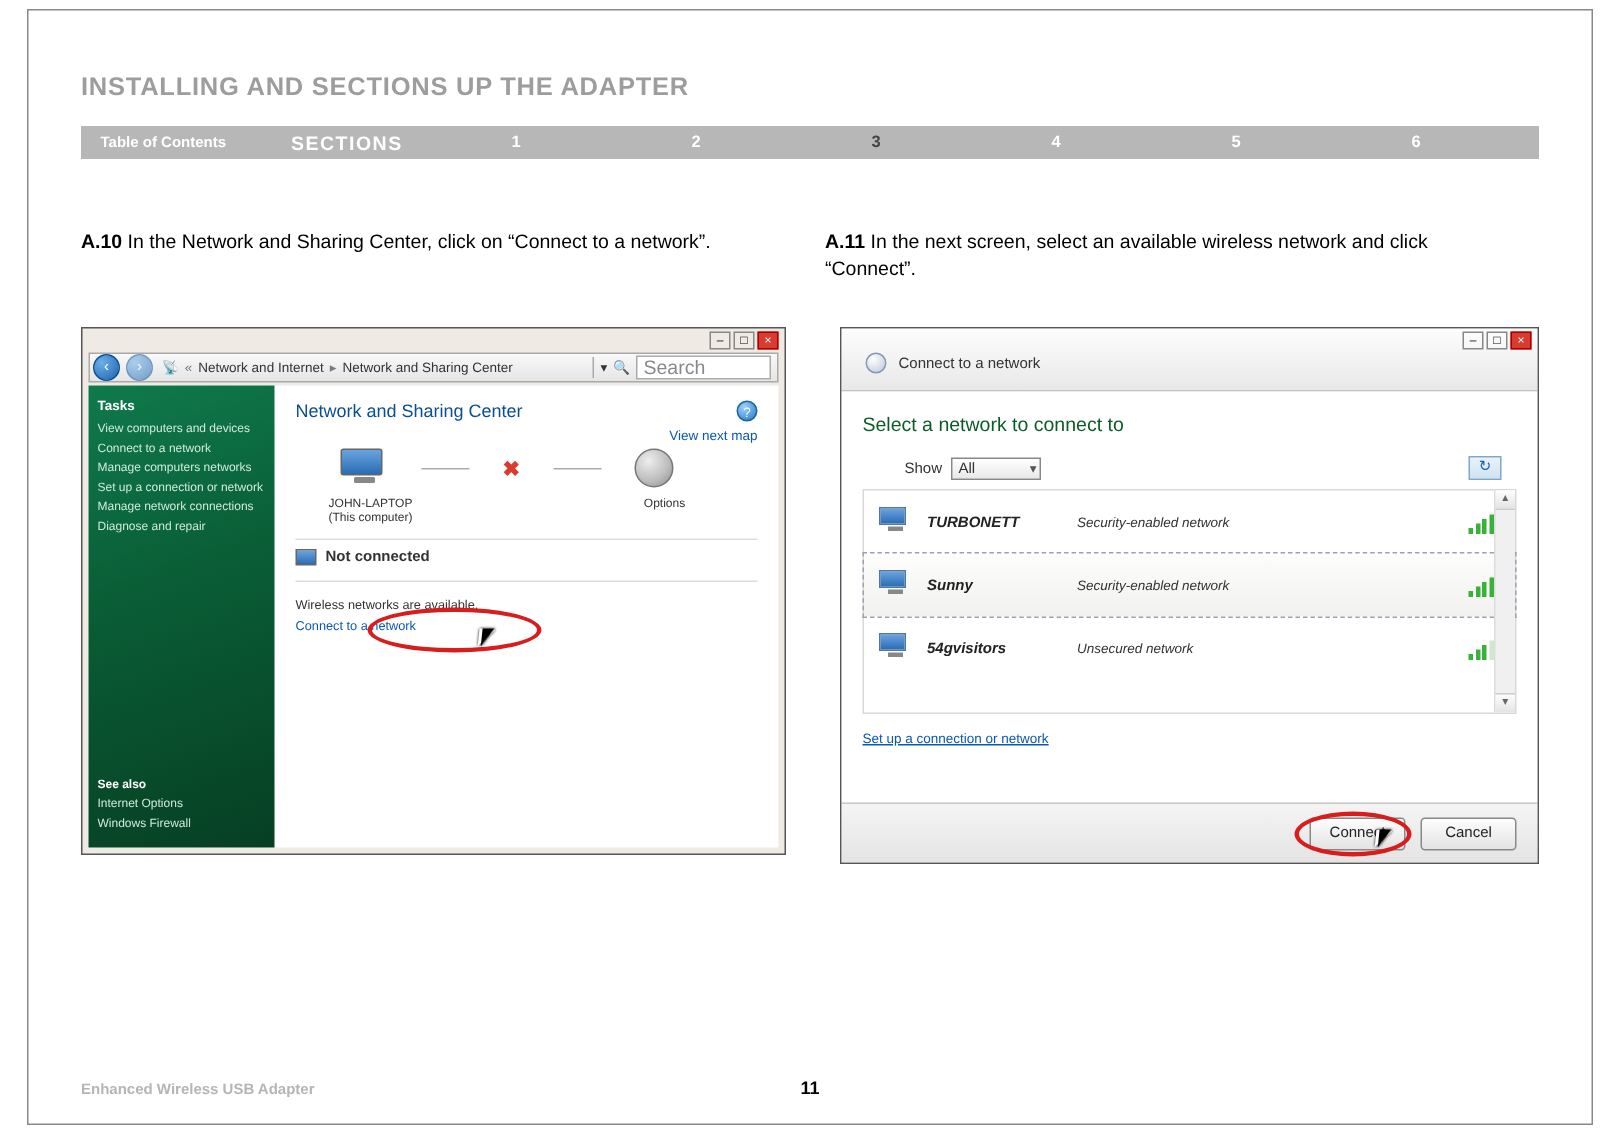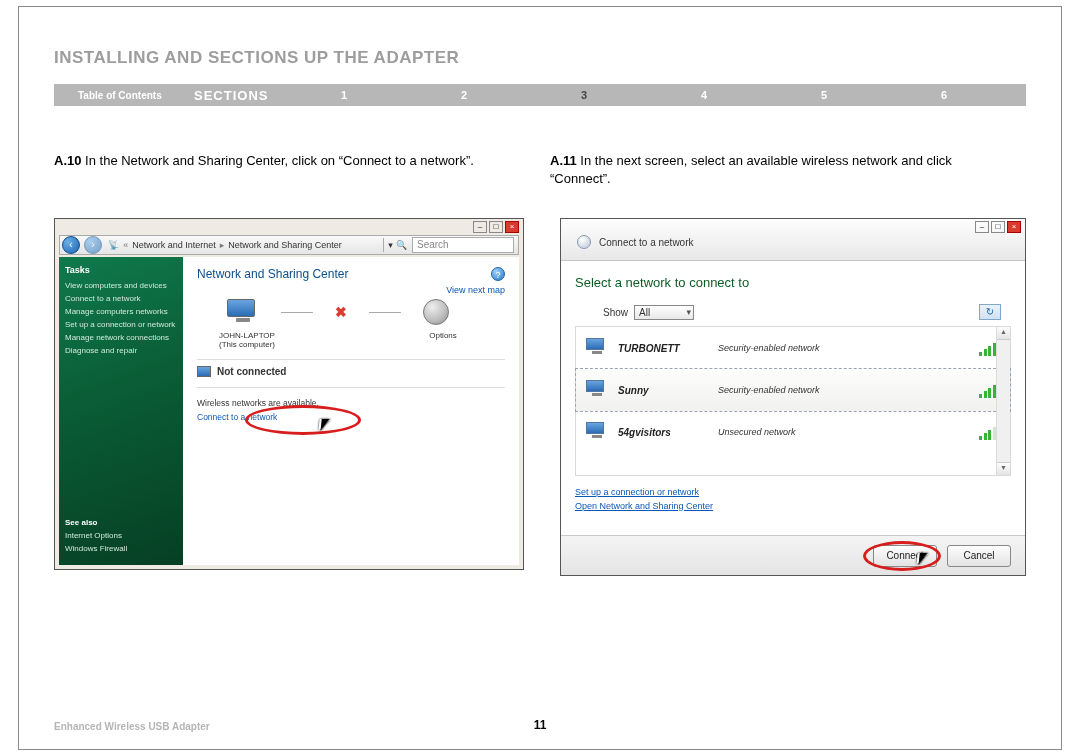--- a/index.html
+++ b/index.html
@@ -26,21 +26,21 @@
     top: 84px;
     width: 972px;
     height: 22px;
     background: #b7b7b7;
     display: flex;
     align-items: center;
     font-size: 11px;
     color: #fff;
   }
   .nav-toc {
-    padding-left: 24px;
+    padding-left: 13px;
     width: 140px;
     font-weight: bold;
     font-size: 10px;
   }
   .nav-sections {
     width: 90px;
     font-size: 13px;
     font-weight: bold;
     letter-spacing: 1px;
   }
@@ -84,22 +84,22 @@
   }
   .nav-back {
     width: 18px; height: 18px; border-radius: 50%;
     background: radial-gradient(circle at 30% 30%, #6cb0e8, #1b63b0);
     border: 1px solid #0d4f93; margin: 0 2px;
     color: #fff; font-size: 10px; text-align: center; line-height: 16px;
   }
   .bc-sep { padding: 0 3px; color: #7b7b7b; }
   .addr-flex { flex: 1; display: flex; align-items: center; padding-left: 4px; gap: 1px;}
   .search-box {
-    width: 102px; height: 16px; border: 1px solid #aaa; background: #fff;
-    margin-right: 4px; font-size: 10px; padding-left: 4px; color: #888; line-height: 14px;
+    width: 90px; height: 16px; border: 1px solid #aaa; background: #fff;
+    margin-right: 4px; font-size: 13px; padding-left: 4px; color: #888; line-height: 14px;
   }
   .left-body { position: absolute; left: 4px; right: 4px; top: 38px; bottom: 4px; display: flex; background: #fff;}
   .tasks-pane {
     width: 124px;
     background: linear-gradient(160deg, #0f7a4c 0%, #0a5f37 40%, #063f23 100%);
     color: #cfe9db; font-size: 8px; padding: 8px 6px;
   }
   .tasks-hdr { color: #fff; font-weight: bold; margin-bottom: 6px; font-size:9px;}
   .task-link { margin: 4px 0; white-space: nowrap; overflow: hidden; text-overflow: ellipsis;}
   .seealso { position: absolute; bottom: 8px; left: 6px; color:#cfe9db;}
@@ -378,21 +378,20 @@
             <span></span>
           </div>
       </div>
       <div class="scroll-stub">
         <div class="scroll-up">▴</div>
         <div class="scroll-dn">▾</div>
       </div>
     </div>
     <div class="bottom-links">
       <a>Set up a connection or network</a>
-      <a>Open Network and Sharing Center</a>
     </div>
   </div>
   <div class="right-footer">
     <div class="vbtn">Connect</div>
     <div class="vbtn">Cancel</div>
   </div>
   <div class="red-ellipse ell-right"></div>
   <div class="cursor cursor-white cur-right"></div>
 </div>
 

